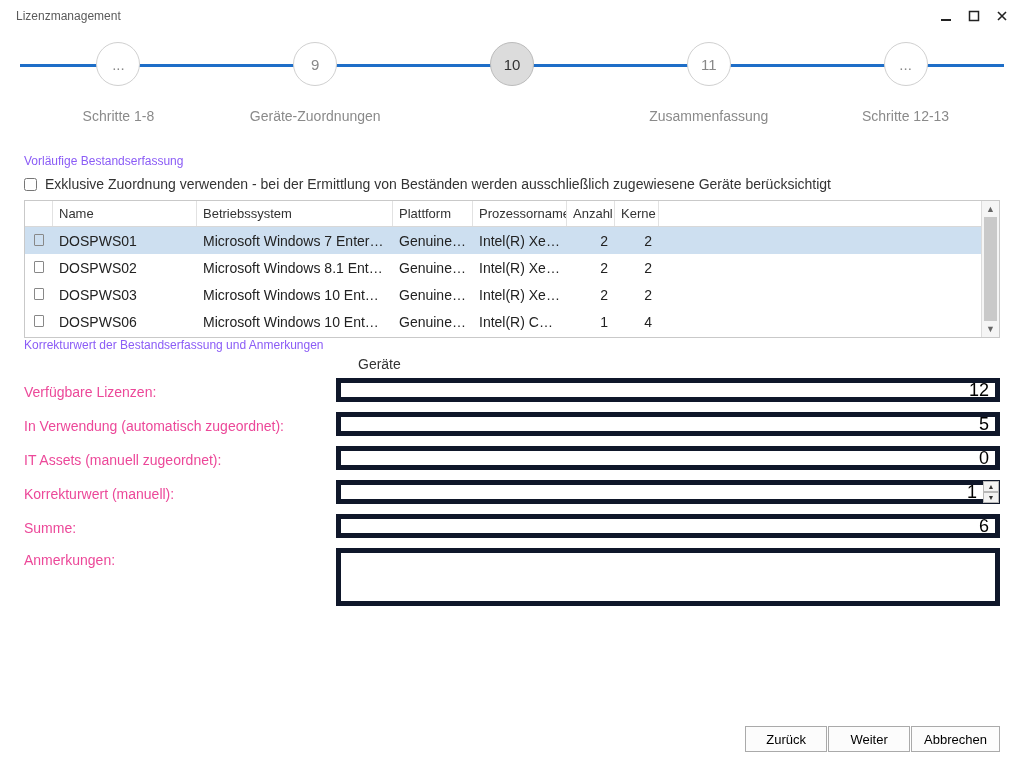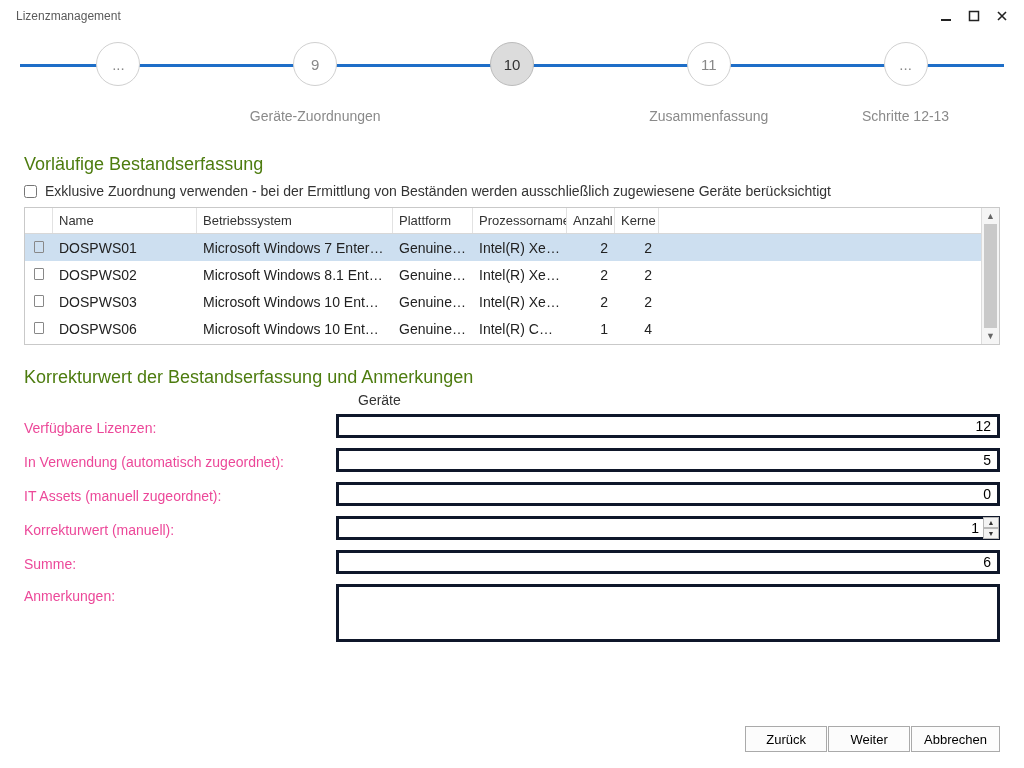--- a/index.html
+++ b/index.html
@@ -75,22 +75,22 @@
   }
 
   .content {
     flex: 1;
     padding: 12px 24px 0 24px;
     display: flex;
     flex-direction: column;
     overflow: hidden;
   }
   .section-title {
-    font-size: 18px;
-    color: #4d7c0f;
+    font-size: 12px;
+    color: #8b5cf6;
     margin-bottom: 8px;
   }
   .check-row {
     display: flex; align-items: center;
     margin-bottom: 8px;
     font-size: 14px;
   }
   .check-row input { margin-right: 8px; }
 
   .grid-wrap {
@@ -148,21 +148,21 @@
     display: flex; align-items: center; justify-content: center;
     font-size: 9px; color: #666;
   }
   .vscroll .thumb {
     background: #c9c9c9;
     flex: 1;
     margin: 0 2px;
   }
 
   .corr-title {
-    margin-top: 22px;
+    margin-top: 0;
     margin-bottom: 4px;
   }
   .corr-header {
     display: flex;
     margin-bottom: 6px;
     gap: 20px;
   }
   .corr-header .form-label-col { width: 312px; }
   .corr-header .geraete {
     padding-left: 2px;
@@ -176,27 +176,27 @@
   }
   .form-row.tall { align-items: flex-start; }
   .form-label-col {
     width: 312px;
     font-size: 14px;
     color: #ec4899;
     padding-top: 4px;
   }
   .form-field-col { flex: 1; }
   .ro-field {
-    border: 3px solid #0f172a;
+    border: 5px solid #0f172a;
     height: 24px;
     width: 100%;
     padding: 2px 6px;
     text-align: right;
     background: #fff;
-    font-size: 14px;
+    font-size: 18px;
   }
   .spinner-wrap {
     position: relative;
     display: flex;
   }
   .spinner-wrap .ro-field { padding-right: 18px; }
   .spin-btns {
     position: absolute;
     right: 1px; top: 1px; bottom: 1px;
     width: 16px;
@@ -255,20 +255,21 @@
     <svg width="12" height="12">
         <path d="M2 2 L10 10 M10 2 L2 10" stroke="#222" stroke-width="1.6"></path>
       </svg>
   </span>
 </div>
 
 <div class="stepper">
   <div class="step-line"></div>
   <div class="step">
     <div class="circle">...</div>
+    <div class="lbl">Schritte 1-8</div>
   </div>
   <div class="step">
     <div class="circle">9</div>
     <div class="lbl">Geräte-Zuordnungen</div>
   </div>
   <div class="step active">
     <div class="circle">10</div>
   </div>
   <div class="step">
     <div class="circle">11</div>

